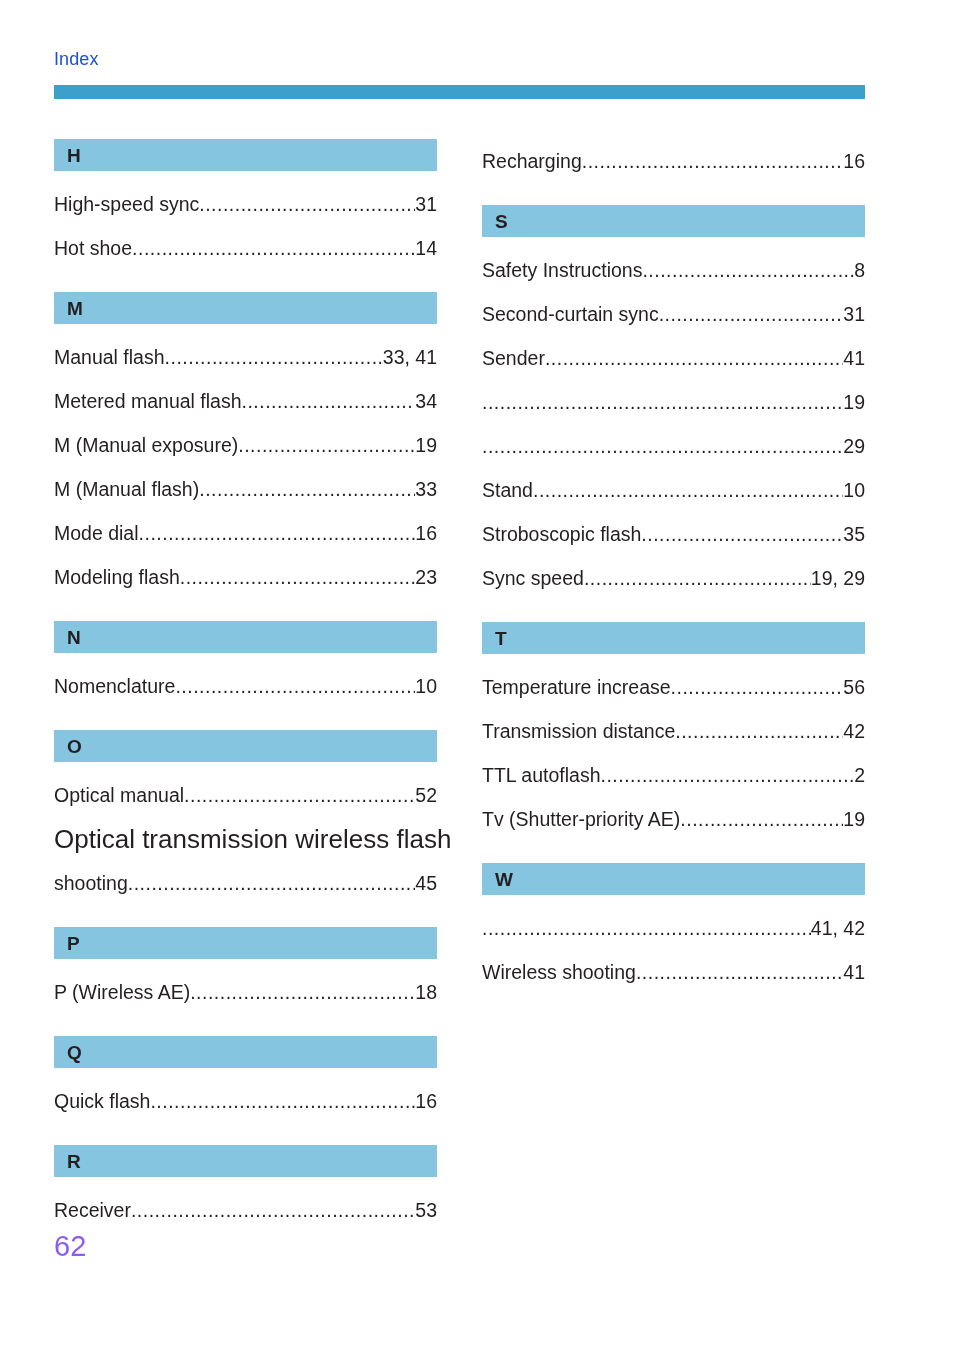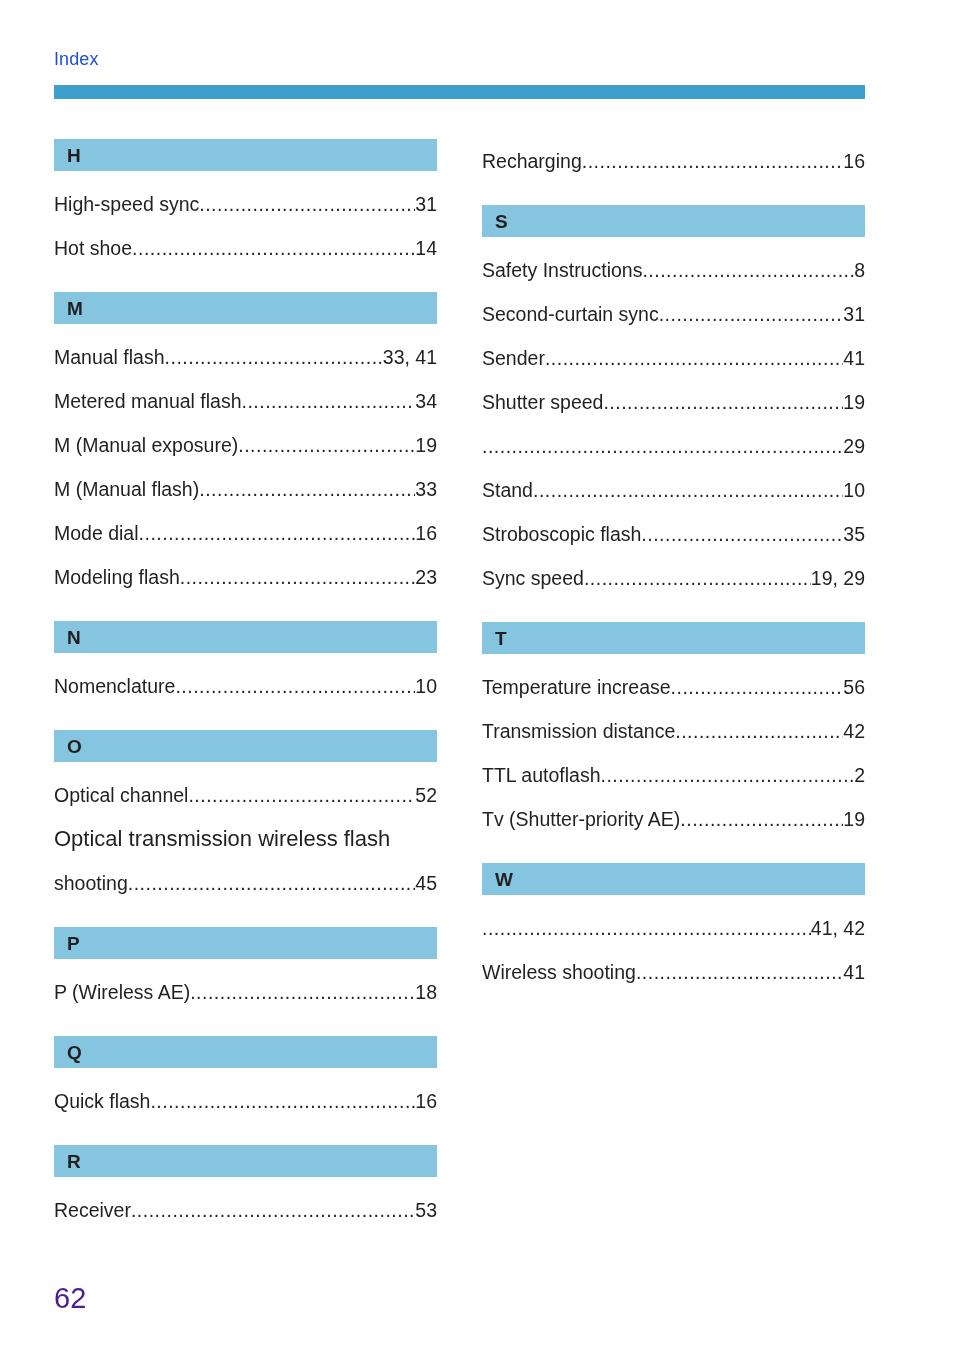--- a/index.html
+++ b/index.html
@@ -105,37 +105,37 @@
     min-width: 6px;
     line-height: 44px;
   }
   .entry-page {
     flex: 0 0 auto;
     text-align: left;
   }
   
   .entry-wrap-first {
     display: block;
-    font-size: 22px;
+    font-size: 26px;
     line-height: 44px;
     height: 44px;
     color: #231f20;
     white-space: nowrap;
   }
 
   
 
   
   .folio {
     position: absolute;
     left: 54px;
-    top: 1281px;
+    top: 1229px;
     font-size: 29px;
     line-height: 34px;
-    color: #4c1d95;
+    color: #8b5cf6;
     text-align: center;
   }
 </style>
 </head>
 <body>
 
 <div class="page">
 
   <div class="running-head">Index</div>
 
@@ -201,21 +201,21 @@
             <span class="entry-term">Nomenclature </span>
             <span class="entry-leader">........................................................................................................................</span>
             <span class="entry-page">10</span>
           </div>
         </div>
         <div class="section">
           <div class="section-bar">
             <span class="section-letter">O</span>
           </div>
           <div class="entry">
-            <span class="entry-term">Optical channel</span>
+            <span class="entry-term">Optical manual</span>
             <span class="entry-leader">........................................................................................................................</span>
             <span class="entry-page">52</span>
           </div>
           <div class="entry-wrap-first">Optical transmission wireless flash</div>
           <div class="entry">
             <span class="entry-term">shooting </span>
             <span class="entry-leader">........................................................................................................................</span>
             <span class="entry-page">45</span>
           </div>
         </div>
@@ -271,21 +271,20 @@
             <span class="entry-term">Second-curtain sync</span>
             <span class="entry-leader">........................................................................................................................</span>
             <span class="entry-page">31</span>
           </div>
           <div class="entry">
             <span class="entry-term">Sender </span>
             <span class="entry-leader">........................................................................................................................</span>
             <span class="entry-page">41</span>
           </div>
           <div class="entry">
-            <span class="entry-term">Shutter speed </span>
             <span class="entry-leader">........................................................................................................................</span>
             <span class="entry-page">19</span>
           </div>
           <div class="entry">
             <span class="entry-leader">........................................................................................................................</span>
             <span class="entry-page">29</span>
           </div>
           <div class="entry">
             <span class="entry-term">Stand </span>
             <span class="entry-leader">........................................................................................................................</span>

